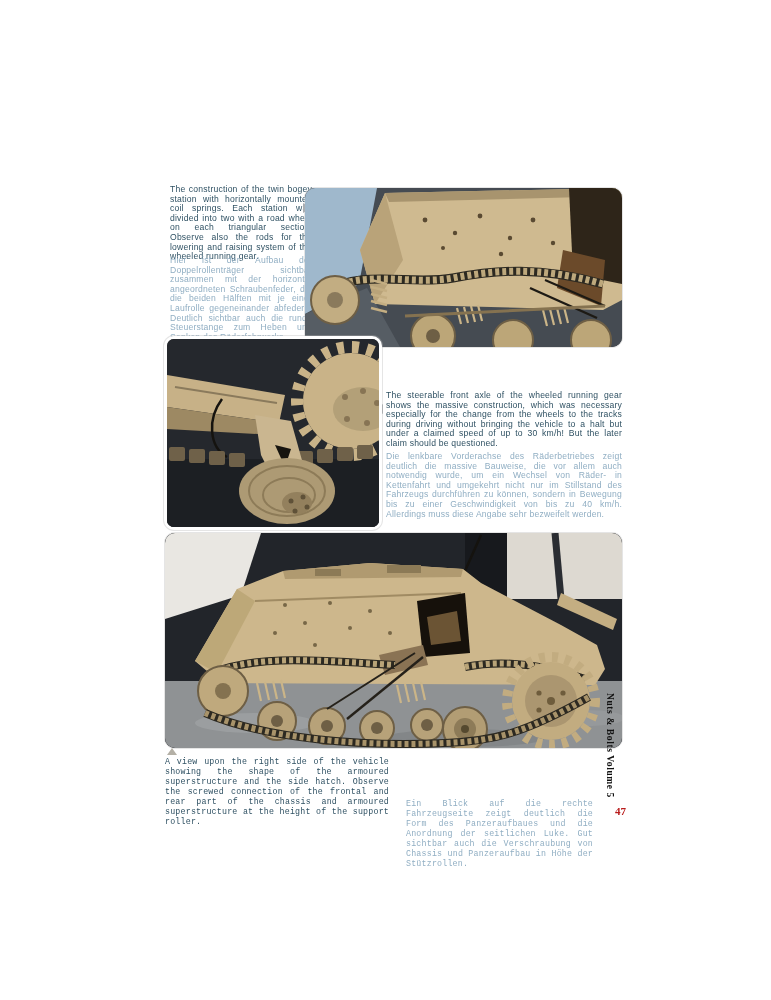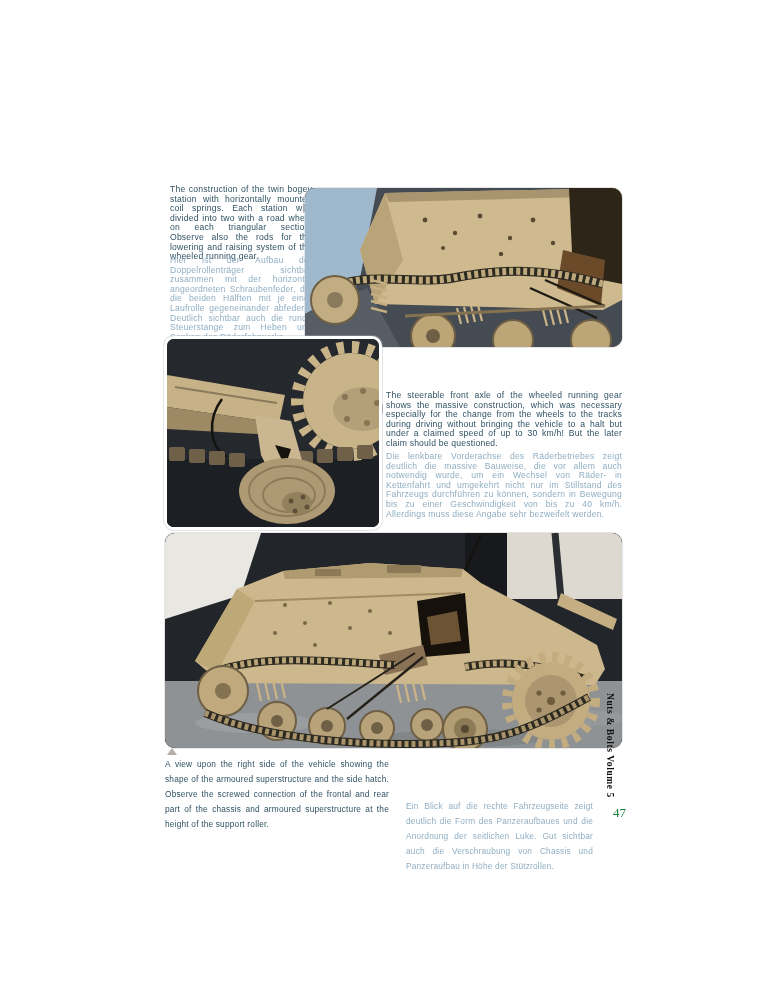--- a/index.html
+++ b/index.html
@@ -9,41 +9,41 @@
   }
   .abs { position:absolute; }
   .txt-en {
     color:#2f5163; font-size:8.6px; line-height:9.6px;
     text-align:justify; letter-spacing:.2px;
   }
   .txt-de {
     color:#90aec3; font-size:8.6px; line-height:9.6px;
     text-align:justify; letter-spacing:.2px;
   }
-  .caption { font-size:8.3px; line-height:15px; }
+  .caption { font-size:8.3px; line-height:10px;font-family:Liberation Mono, monospace; }
   .photo {
     border-radius:10px; overflow:hidden; background:#2a2d32;
     box-shadow:0 0 0 1px rgba(180,180,180,.35);
   }
   .photo svg { display:block; }
   
   .tri-right { width:0; height:0; border-left:8px solid #a9adb1;
     border-top:5px solid transparent; border-bottom:5px solid transparent; }
   .tri-left { width:0; height:0; border-right:8px solid #a9adb1;
     border-top:5px solid transparent; border-bottom:5px solid transparent; }
   .tri-up { width:0; height:0; border-bottom:7px solid #b4b0a6;
     border-left:5px solid transparent; border-right:5px solid transparent; }
   .sidebar-title {
     writing-mode:vertical-rl; font-family:"Liberation Serif", serif;
     font-weight:bold; font-size:9.5px; color:#111; letter-spacing:.6px;
     white-space:nowrap;
   }
   .page-number {
-    font-family:"Liberation Serif", serif; font-weight:normal;
-    font-size:13px; color:#15803d; text-align:right;
+    font-family:"Liberation Serif", serif; font-weight:bold;
+    font-size:11px; color:#b91c1c; text-align:right;
   }
 </style>
 </head>
 <body>
 
 <div class="page">
 
   <div class="abs txt-en" style="left:170px; top:185px; width:142px;">The construction of the twin bogey station with horizontally mounted coil springs. Each station was divided into two with a road wheel on each triangular section. Observe also the rods for the lowering and raising system of the wheeled running gear.</div>
 
   <div class="abs txt-de" style="left:170px; top:256px; width:142px;">Hier ist der Aufbau der Doppelrollenträger sichtbar zusammen mit der horizontal angeordneten Schraubenfeder, die die beiden Hälften mit je einer Laufrolle gegeneinander abfedern. Deutlich sichtbar auch die runde Steuerstange zum Heben und Senken des Räderfahrwerks.</div>

